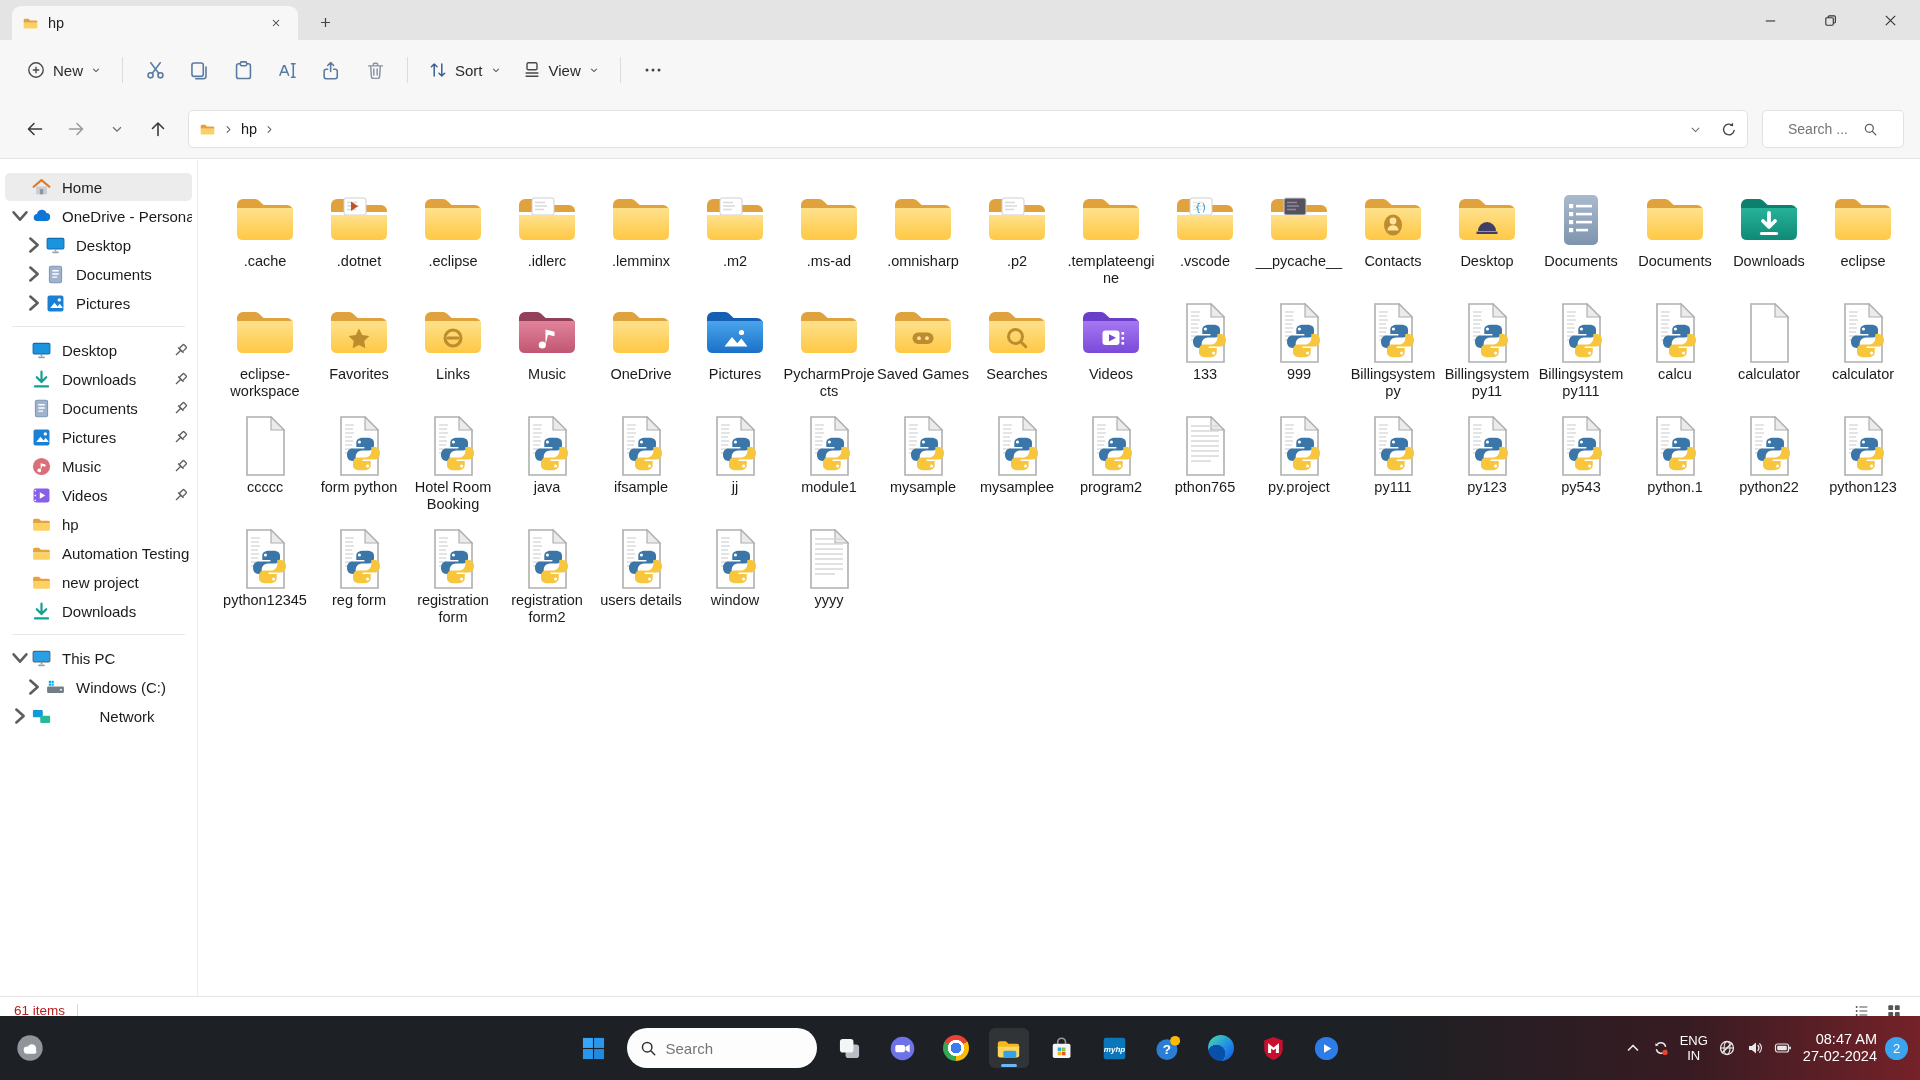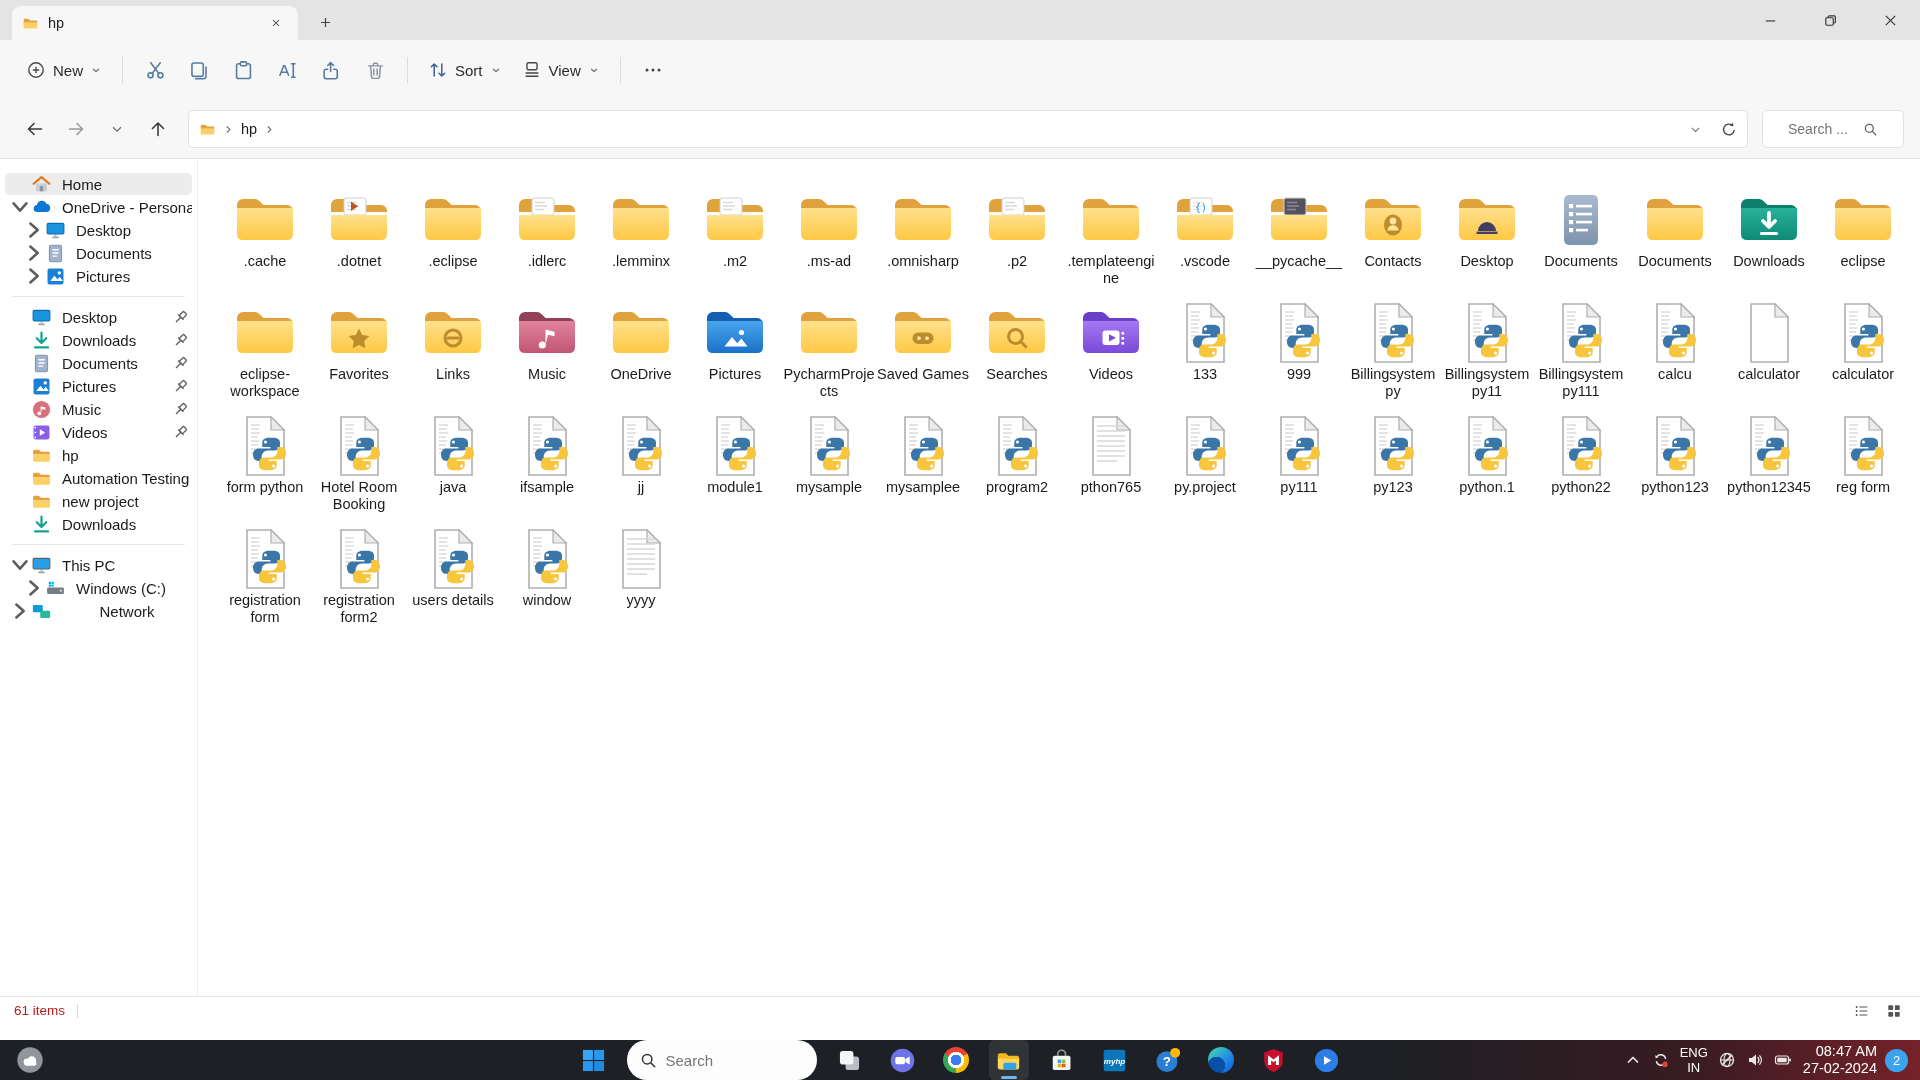--- a/index.html
+++ b/index.html
@@ -17,41 +17,41 @@
 .tico{width:44px;height:38px;display:flex;align-items:center;justify-content:center;border-radius:5px}
 .vsep{width:1px;height:26px;background:#dcdcdc;margin:0 10px}
 .addressbar{height:59px;background:#f7f7f7;display:flex;align-items:center;padding:0 16px;gap:4px;border-bottom:1px solid #e4e4e4}
 .nbtn{width:37px;height:34px;display:flex;align-items:center;justify-content:center;border-radius:5px}
 .crumbbox{flex:1;height:38px;background:#fff;border:1px solid #e1e1e1;border-radius:5px;display:flex;align-items:center;padding:0 10px;gap:7px;font-size:14.5px;margin-left:8px}
 .crumb-spacer{flex:1}
 .searchbox{width:142px;height:38px;background:#fff;border:1px solid #e1e1e1;border-radius:5px;display:flex;align-items:center;padding:0 25px;margin-left:10px}
 .searchbox input{border:none;outline:none;flex:1;min-width:0;font-size:14px;color:#555;font-family:"Liberation Sans",sans-serif;background:transparent}
 
 .sidebar{position:absolute;left:0;top:160px;bottom:28px;width:198px;padding-top:12px;background:#fff;border-right:1px solid #ededed;overflow:hidden}
-.srow{height:22px;display:flex;align-items:center;margin:1px 5px;border-radius:5px;font-size:15px}
+.srow{height:28px;display:flex;align-items:center;margin:1px 5px;border-radius:5px;font-size:15px}
 .srow.sel{background:#ececec}
 .schev{width:22px;min-width:22px;display:flex;justify-content:center}
 .sicon{width:21px;height:21px;min-width:21px;margin-right:10px}
 .sicon svg{width:21px;height:21px}
 .slabel{white-space:nowrap;overflow:hidden;flex:1}
 .spin{width:17px;min-width:17px;margin-right:3px}
 .sdiv{height:1px;background:#e7e7e7;margin:9px 12px}
 .main{position:absolute;left:199px;top:160px;right:0;bottom:28px;overflow:hidden}
 .grid{display:grid;grid-template-columns:repeat(18,94px);grid-auto-rows:113px;padding:28px 0 0 19px}
 .fitem{width:94px;display:flex;flex-direction:column;align-items:center}
 .ficon{width:64px;height:64px}
 .ficon svg{width:64px;height:64px}
 .flabel{margin-top:1px;font-size:14.5px;line-height:16.5px;text-align:center;word-break:break-word;overflow-wrap:anywhere;max-width:94px;padding:0 1px}
 .statusbar{position:absolute;left:0;right:0;bottom:0;height:28px;background:#fff;border-top:1px solid #e6e6e6;display:flex;align-items:center;padding:0 14px;font-size:13.5px;color:#b91c1c}
 .ssep{width:1px;height:14px;background:#d8d8d8;margin-left:12px}
 .sviews{margin-left:auto;display:flex;gap:16px;align-items:center;padding-right:4px}
 
 .window{position:absolute;inset:0 0 56px 0;background:#fff}
 
-.taskbar{position:absolute;left:0;right:0;bottom:0;height:40px;background:#1d2024;display:flex;align-items:center;overflow:hidden}
+.taskbar{position:absolute;left:0;right:0;bottom:0;height:64px;background:#1d2024;display:flex;align-items:center;overflow:hidden}
 .taskbar::after{content:"";position:absolute;inset:0;pointer-events:none;background:linear-gradient(90deg,transparent 72%,rgba(125,15,30,.28) 88%,rgba(190,35,45,.55) 100%)}
 .tb-weather{position:absolute;left:10px;width:40px;height:40px;display:flex;align-items:center;justify-content:center;z-index:2}
 .tb-center{margin:0 auto;display:flex;align-items:center;gap:13px;z-index:2}
 .tb-btn{width:40px;height:40px;border-radius:6px;display:flex;align-items:center;justify-content:center;position:relative}
 .tb-btn .tb-ic{width:27px;height:27px;display:flex;align-items:center;justify-content:center}
 .tb-btn .tb-ic svg{width:27px;height:27px}
 .tb-btn.active{background:rgba(255,255,255,.09)}
 .tb-btn.active::after{content:"";position:absolute;bottom:1px;left:50%;transform:translateX(-50%);width:16px;height:3px;border-radius:2px;background:#6cb8f5}
 .tb-search{width:190px;height:40px;border-radius:20px;background:#fdfdfd;display:flex;align-items:center;gap:9px;padding:0 13px}
 .tb-search input{border:none;outline:none;background:transparent;flex:1;min-width:0;font-size:15px;color:#454545;font-family:"Liberation Sans",sans-serif}
@@ -975,20 +975,29 @@
               </g>
             </svg>
           </div>
           <div class="flabel">calculator</div>
         </div>
         <div class="fitem">
           <div class="ficon">
             <svg viewBox="0 0 64 64">
               <path d="M14 3h24l13 13v45H14z" fill="#fff" stroke="#b0b0b0" stroke-width="1.6"></path>
               <path d="M38 3v13h13z" fill="#ebebeb" stroke="#b0b0b0" stroke-width="1.2"></path>
+            </svg>
+          </div>
+          <div class="flabel">ccccc</div>
+        </div>
+        <div class="fitem">
+          <div class="ficon">
+            <svg viewBox="0 0 64 64">
+              <path d="M14 3h24l13 13v45H14z" fill="#fff" stroke="#b0b0b0" stroke-width="1.6"></path>
+              <path d="M38 3v13h13z" fill="#ebebeb" stroke="#b0b0b0" stroke-width="1.2"></path>
               <path d="M18 11h9M18 15h8M18 19h9M18 23h7M18 27h8M18 31h7M18 35h8M18 39h7" stroke="#dcdcdc" stroke-width="1.6" fill="none"></path>
               <g transform="translate(18.5,22) scale(1.5)">
                 <path d="M11.9 1.2c-2.8 0-4.7 1-4.7 3.3v2.8h5.4v1H4.8C2.3 8.3 1 10.1 1 12.5s1.3 4.1 3.8 4.1h2v-2.8c0-2.3 1.9-4.2 4.2-4.2h4.7c1.9 0 3.3-1.5 3.3-3.4V4.5c0-2.3-1.9-3.3-4.6-3.3z" fill="#3a76a8"></path>
                 <circle cx="9.3" cy="4" r="1.05" fill="#fff"></circle>
                 <path d="M12.1 22.8c2.8 0 4.7-1 4.7-3.3v-2.8h-5.4v-1h7.8c2.5 0 3.8-1.8 3.8-4.2s-1.3-4.1-3.8-4.1h-2v2.8c0 2.3-1.9 4.2-4.2 4.2H8.3c-1.9 0-3.3 1.5-3.3 3.4v1.7c0 2.3 1.9 3.3 4.6 3.3z" fill="#f7c63c"></path>
                 <circle cx="14.7" cy="20" r="1.05" fill="#fff"></circle>
               </g>
             </svg>
           </div>
           <div class="flabel">form python</div>
@@ -1171,20 +1180,36 @@
               <path d="M18 11h9M18 15h8M18 19h9M18 23h7M18 27h8M18 31h7M18 35h8M18 39h7" stroke="#dcdcdc" stroke-width="1.6" fill="none"></path>
               <g transform="translate(18.5,22) scale(1.5)">
                 <path d="M11.9 1.2c-2.8 0-4.7 1-4.7 3.3v2.8h5.4v1H4.8C2.3 8.3 1 10.1 1 12.5s1.3 4.1 3.8 4.1h2v-2.8c0-2.3 1.9-4.2 4.2-4.2h4.7c1.9 0 3.3-1.5 3.3-3.4V4.5c0-2.3-1.9-3.3-4.6-3.3z" fill="#3a76a8"></path>
                 <circle cx="9.3" cy="4" r="1.05" fill="#fff"></circle>
                 <path d="M12.1 22.8c2.8 0 4.7-1 4.7-3.3v-2.8h-5.4v-1h7.8c2.5 0 3.8-1.8 3.8-4.2s-1.3-4.1-3.8-4.1h-2v2.8c0 2.3-1.9 4.2-4.2 4.2H8.3c-1.9 0-3.3 1.5-3.3 3.4v1.7c0 2.3 1.9 3.3 4.6 3.3z" fill="#f7c63c"></path>
                 <circle cx="14.7" cy="20" r="1.05" fill="#fff"></circle>
               </g>
             </svg>
           </div>
           <div class="flabel">py123</div>
+        </div>
+        <div class="fitem">
+          <div class="ficon">
+            <svg viewBox="0 0 64 64">
+              <path d="M14 3h24l13 13v45H14z" fill="#fff" stroke="#b0b0b0" stroke-width="1.6"></path>
+              <path d="M38 3v13h13z" fill="#ebebeb" stroke="#b0b0b0" stroke-width="1.2"></path>
+              <path d="M18 11h9M18 15h8M18 19h9M18 23h7M18 27h8M18 31h7M18 35h8M18 39h7" stroke="#dcdcdc" stroke-width="1.6" fill="none"></path>
+              <g transform="translate(18.5,22) scale(1.5)">
+                <path d="M11.9 1.2c-2.8 0-4.7 1-4.7 3.3v2.8h5.4v1H4.8C2.3 8.3 1 10.1 1 12.5s1.3 4.1 3.8 4.1h2v-2.8c0-2.3 1.9-4.2 4.2-4.2h4.7c1.9 0 3.3-1.5 3.3-3.4V4.5c0-2.3-1.9-3.3-4.6-3.3z" fill="#3a76a8"></path>
+                <circle cx="9.3" cy="4" r="1.05" fill="#fff"></circle>
+                <path d="M12.1 22.8c2.8 0 4.7-1 4.7-3.3v-2.8h-5.4v-1h7.8c2.5 0 3.8-1.8 3.8-4.2s-1.3-4.1-3.8-4.1h-2v2.8c0 2.3-1.9 4.2-4.2 4.2H8.3c-1.9 0-3.3 1.5-3.3 3.4v1.7c0 2.3 1.9 3.3 4.6 3.3z" fill="#f7c63c"></path>
+                <circle cx="14.7" cy="20" r="1.05" fill="#fff"></circle>
+              </g>
+            </svg>
+          </div>
+          <div class="flabel">py543</div>
         </div>
         <div class="fitem">
           <div class="ficon">
             <svg viewBox="0 0 64 64">
               <path d="M14 3h24l13 13v45H14z" fill="#fff" stroke="#b0b0b0" stroke-width="1.6"></path>
               <path d="M38 3v13h13z" fill="#ebebeb" stroke="#b0b0b0" stroke-width="1.2"></path>
               <path d="M18 11h9M18 15h8M18 19h9M18 23h7M18 27h8M18 31h7M18 35h8M18 39h7" stroke="#dcdcdc" stroke-width="1.6" fill="none"></path>
               <g transform="translate(18.5,22) scale(1.5)">
                 <path d="M11.9 1.2c-2.8 0-4.7 1-4.7 3.3v2.8h5.4v1H4.8C2.3 8.3 1 10.1 1 12.5s1.3 4.1 3.8 4.1h2v-2.8c0-2.3 1.9-4.2 4.2-4.2h4.7c1.9 0 3.3-1.5 3.3-3.4V4.5c0-2.3-1.9-3.3-4.6-3.3z" fill="#3a76a8"></path>
                 <circle cx="9.3" cy="4" r="1.05" fill="#fff"></circle>

